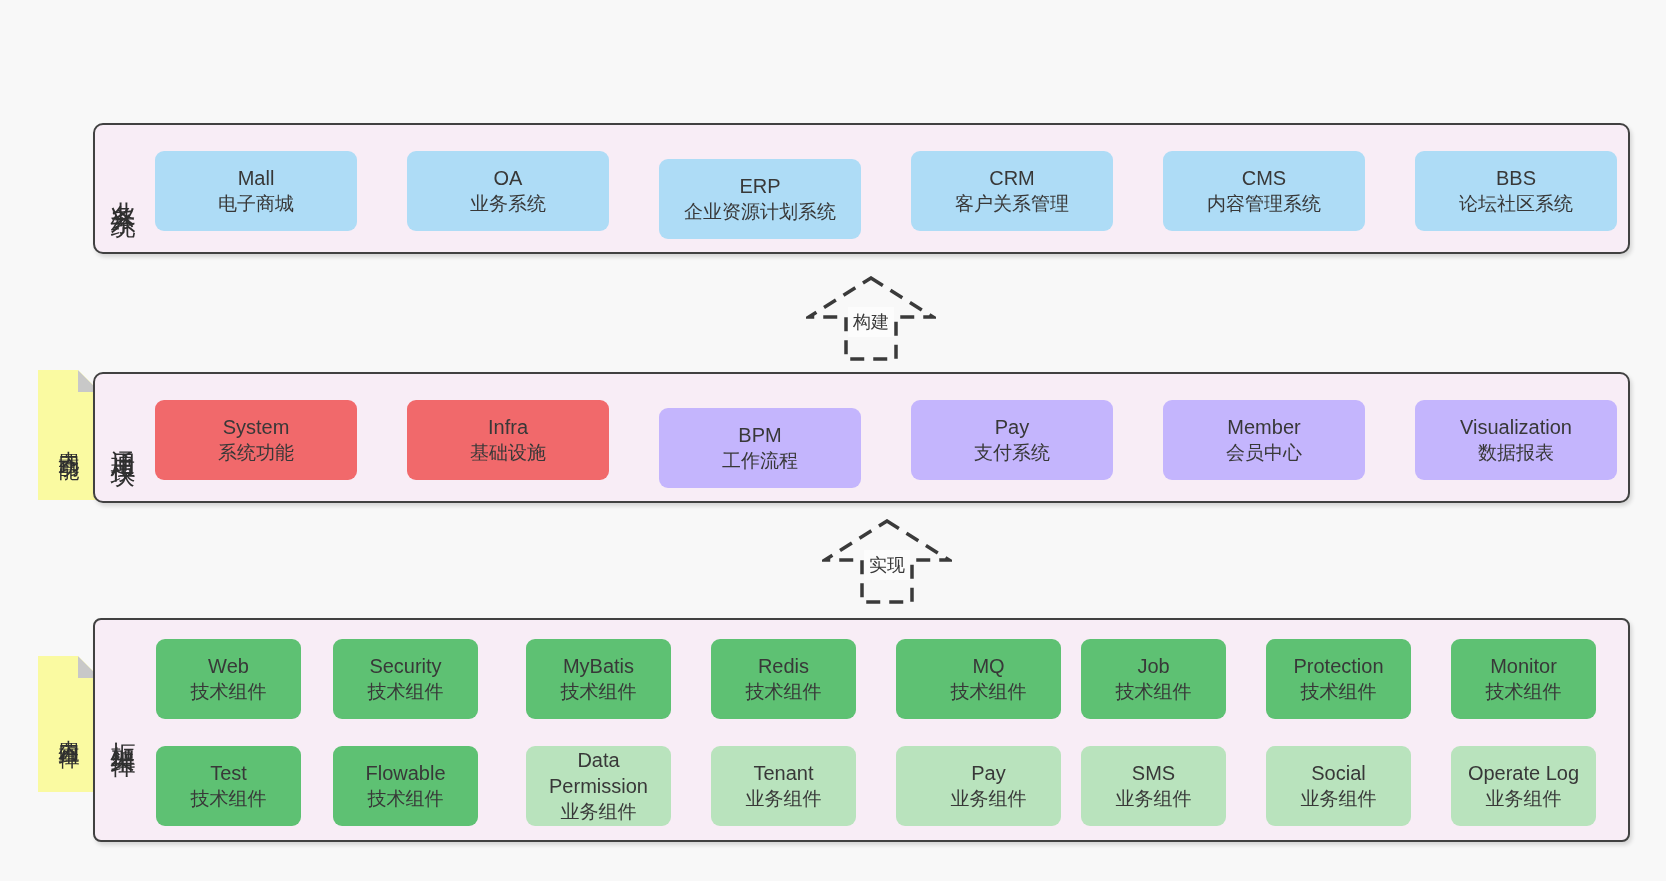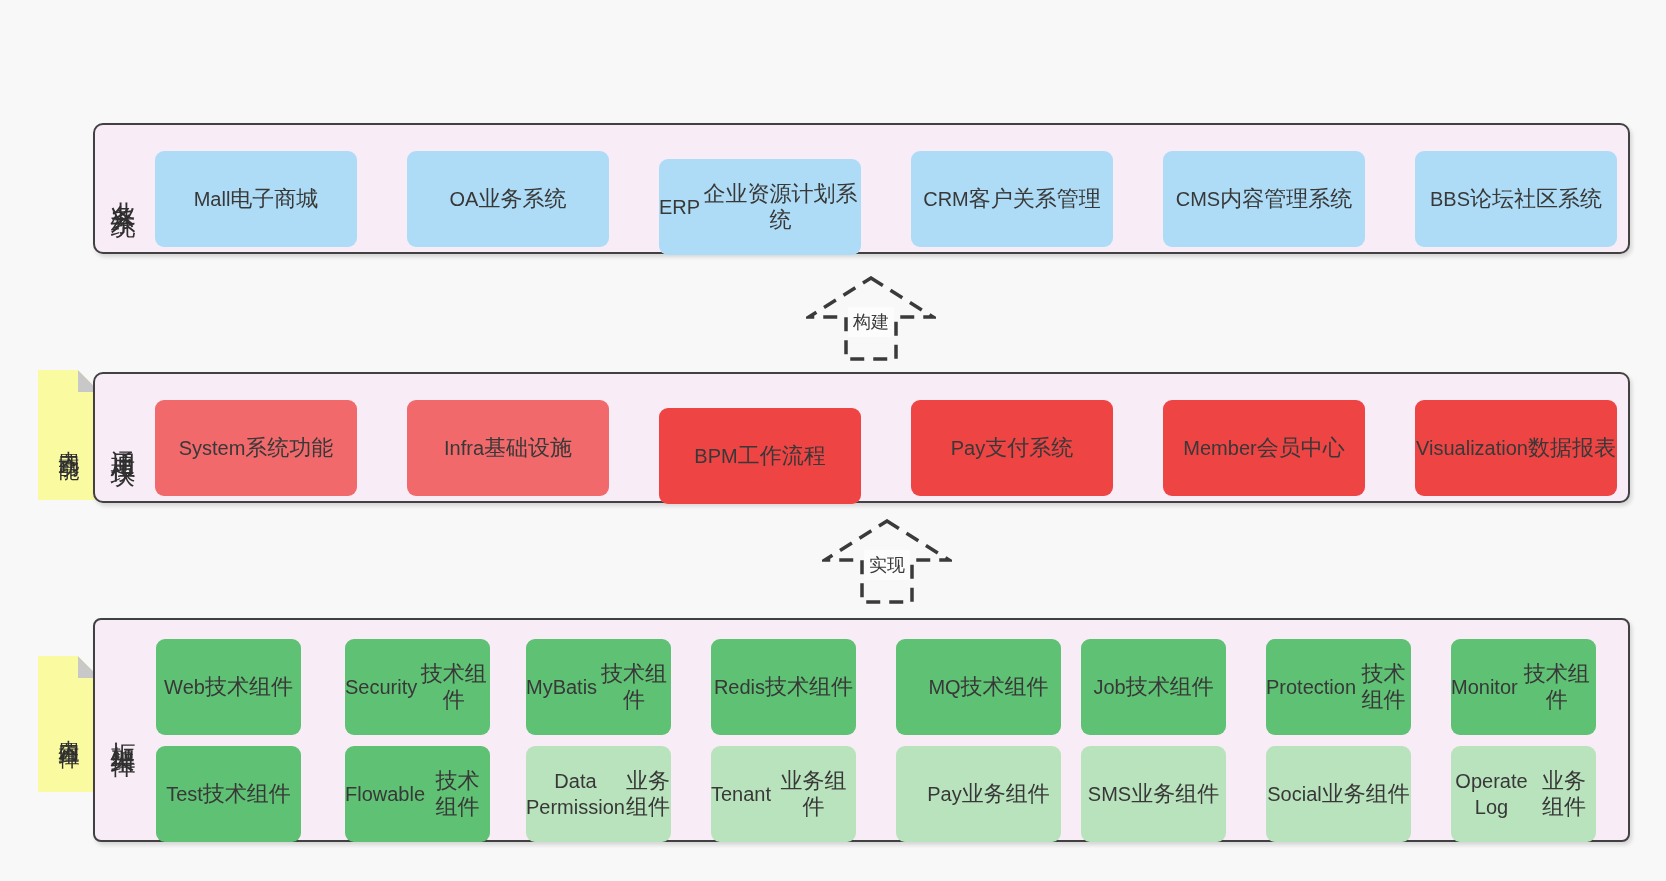--- a/index.html
+++ b/index.html
@@ -20,37 +20,37 @@
   .panel-2 { top:372px; height:131px; }
   .panel-3 { top:618px; height:224px;border-radius:8px; }
   .v-label {
     position:absolute; left:10px; top:0; bottom:0; width:38px;
     display:flex; align-items:center; justify-content:center;
     writing-mode:vertical-rl; text-orientation:upright;
     font-size:25px; letter-spacing:4px; color:#2f2f2f;
   }
   
   .box {
-    position:absolute; height:96px; border-radius:9px;
-    display:flex; flex-direction:row; align-items:center; justify-content:center;
+    position:absolute; height:80px; border-radius:9px;
+    display:flex; flex-direction:column; align-items:center; justify-content:center;
     text-align:center; line-height:26px;
   }
   .box .t { font-size:20px; }
-  .box .s { font-size:22px; }
+  .box .s { font-size:19px; }
   .w202 { width:202px; top:26px; }
   .p12-c0 { left:60px; }  .p12-c1 { left:312px; } .p12-c2 { left:564px;margin-top:8px; }
   .p12-c3 { left:816px; } .p12-c4 { left:1068px; } .p12-c5 { left:1320px; }
   .w145 { width:145px; }
   .r0 { top:19px; } .r1 { top:126px; }
-  .p3-c0 { left:61px; }  .p3-c1 { left:250px;justify-content:space-between; }  .p3-c2 { left:431px; }
+  .p3-c0 { left:61px; }  .p3-c1 { left:238px; }  .p3-c2 { left:431px; }
   .p3-c3 { left:616px; } .p3-c4 { left:801px;padding-left:20px; }  .p3-c5 { left:986px; }
   .p3-c6 { left:1171px; } .p3-c7 { left:1356px; }
   .blue  { background:#aedcf6; }
   .red   { background:#f1696b; }
-  .pink  { background:#ef4444;text-align:right; }
+  .pink  { background:#c4b5fd;text-align:right; }
   .green { background:#5ec173; }
   .green-light { background:#b9e3bd; }
   
   .arrow { position:absolute; width:130px; height:85px; }
   .arrow-1 { left:806px; top:276px; }
   .arrow-2 { left:822px; top:519px; }
   .arrow svg { position:absolute; inset:0; }
   .arrow-label {
     position:absolute; left:50%; top:46px; transform:translate(-50%,-50%);
     background:#fcfcfc; padding:3px 5px; font-size:18px; color:#3a3a3a;

